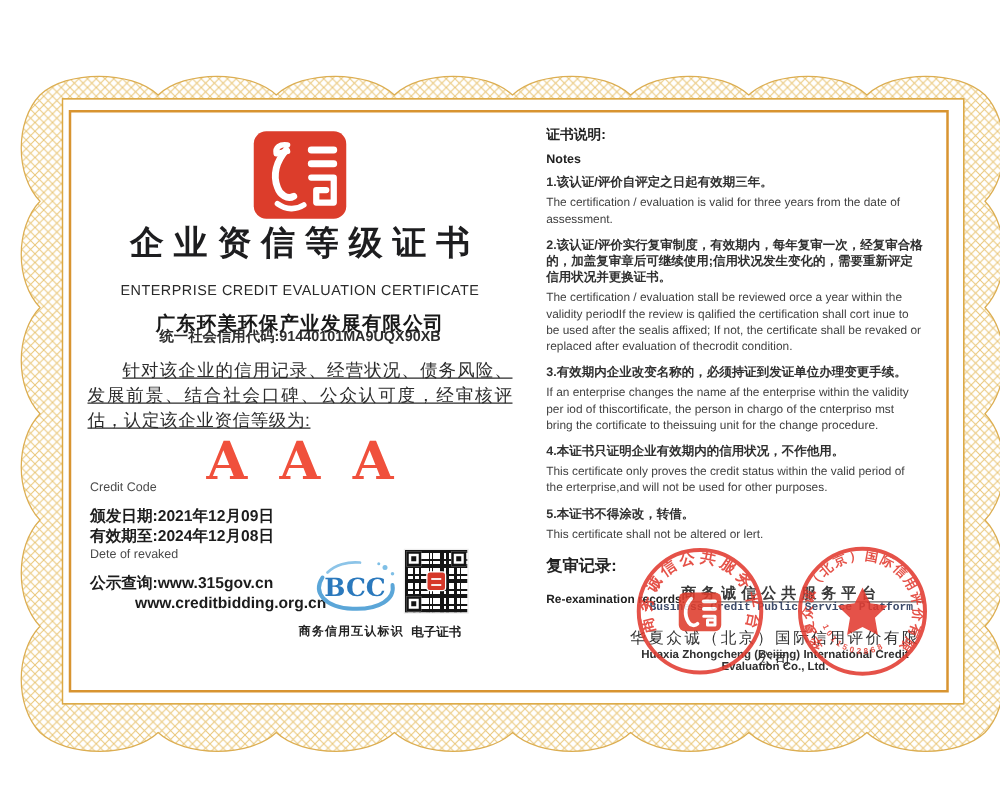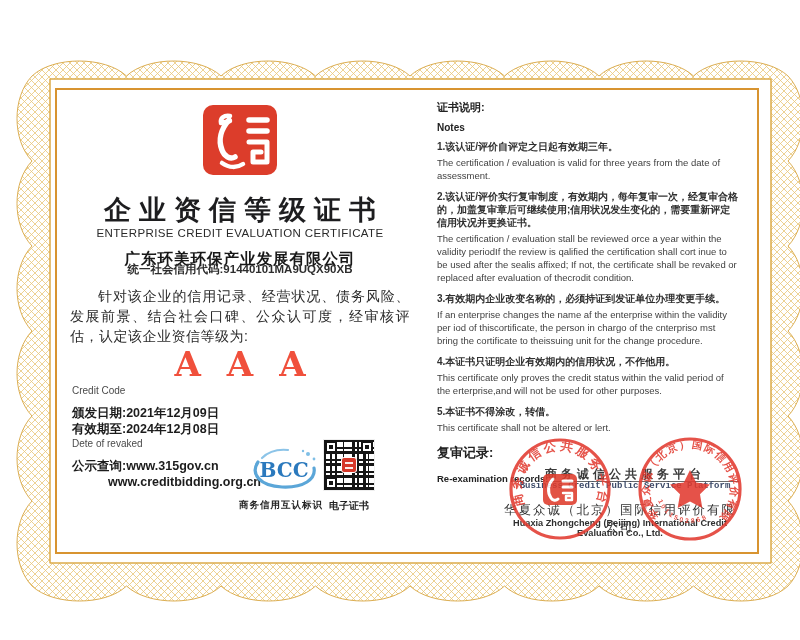--- a/index.html
+++ b/index.html
@@ -3,29 +3,29 @@
 <meta charset="utf-8">
 <style>
   html,body{margin:0;padding:0;}
   body{width:800px;height:640px;background:#ffffff;font-family:"Liberation Sans",sans-serif;}
   .page{position:relative;width:800px;height:640px;background:#fff;overflow:hidden;}
   .frame{position:absolute;left:0;top:0;z-index:0;}
 
   
   .left-col{position:absolute;left:64px;top:0;width:352px;z-index:2;}
   .logo{position:absolute;left:138px;top:104px;}
-  .title-zh{position:absolute;top:192px;width:100%;text-align:center;font-family:Liberation Serif, serif;
+  .title-zh{position:absolute;top:176px;width:100%;text-align:center;font-family:Liberation Serif, serif;
             font-size:27px;font-weight:bold;color:#1d1d1f;letter-spacing:8px;padding-left:8px;box-sizing:border-box;}
   .title-en{position:absolute;top:227px;width:100%;text-align:center;font-size:11.5px;color:#2a2a2a;letter-spacing:.4px;}
   .company{position:absolute;top:249px;width:100%;text-align:center;font-size:15.5px;font-weight:bold;color:#181818;letter-spacing:1px;}
   .uscc{position:absolute;top:262px;width:100%;text-align:center;font-size:11.5px;font-weight:600;color:#2d2d2d;}
   .statement{position:absolute;top:286px;left:6px;width:340px;font-size:14px;line-height:20px;color:#2b2b2b;
-             text-align:justify;text-indent:2em;letter-spacing:.5px;margin:0;}
+             text-align:justify;text-indent:2em;letter-spacing:.5px;margin:0;text-decoration:underline;}
   .rating{position:absolute;top:344px;width:100%;text-align:center;font-family:"DejaVu Serif","Liberation Serif",serif;
-          font-size:34px;font-weight:bold;color:#F0503C;letter-spacing:26px;padding-left:26px;box-sizing:border-box;}
+          font-size:42px;font-weight:bold;color:#F0503C;letter-spacing:26px;padding-left:26px;box-sizing:border-box;}
   .fields{position:absolute;top:384px;left:8px;text-align:left;}
   .f-zh{font-size:12.5px;font-weight:600;color:#1c1c1c;line-height:16px;}
   .f-en{font-size:10px;color:#4a4a4a;line-height:13px;margin-bottom:8px;}
   .f-url2{font-size:12.5px;font-weight:600;color:#1c1c1c;line-height:17px;padding-left:36px;}
   .bcc{position:absolute;left:184px;top:446px;}
   .bcc-label{position:absolute;left:174px;top:499px;width:86px;text-align:center;font-size:9.5px;font-weight:bold;color:#222;letter-spacing:1px;}
   .qr{position:absolute;left:259px;top:439px;width:50px;height:50px;background-color:#fff;border:1px solid #eee;
       background-image:
         repeating-linear-gradient(0deg,#151515 0 3px,transparent 3px 5px,#151515 5px 7px,transparent 7px 12px),
         repeating-linear-gradient(90deg,transparent 0 3px,#fff 3px 5px,transparent 5px 8px,#fff 8px 10px,transparent 10px 14px),

